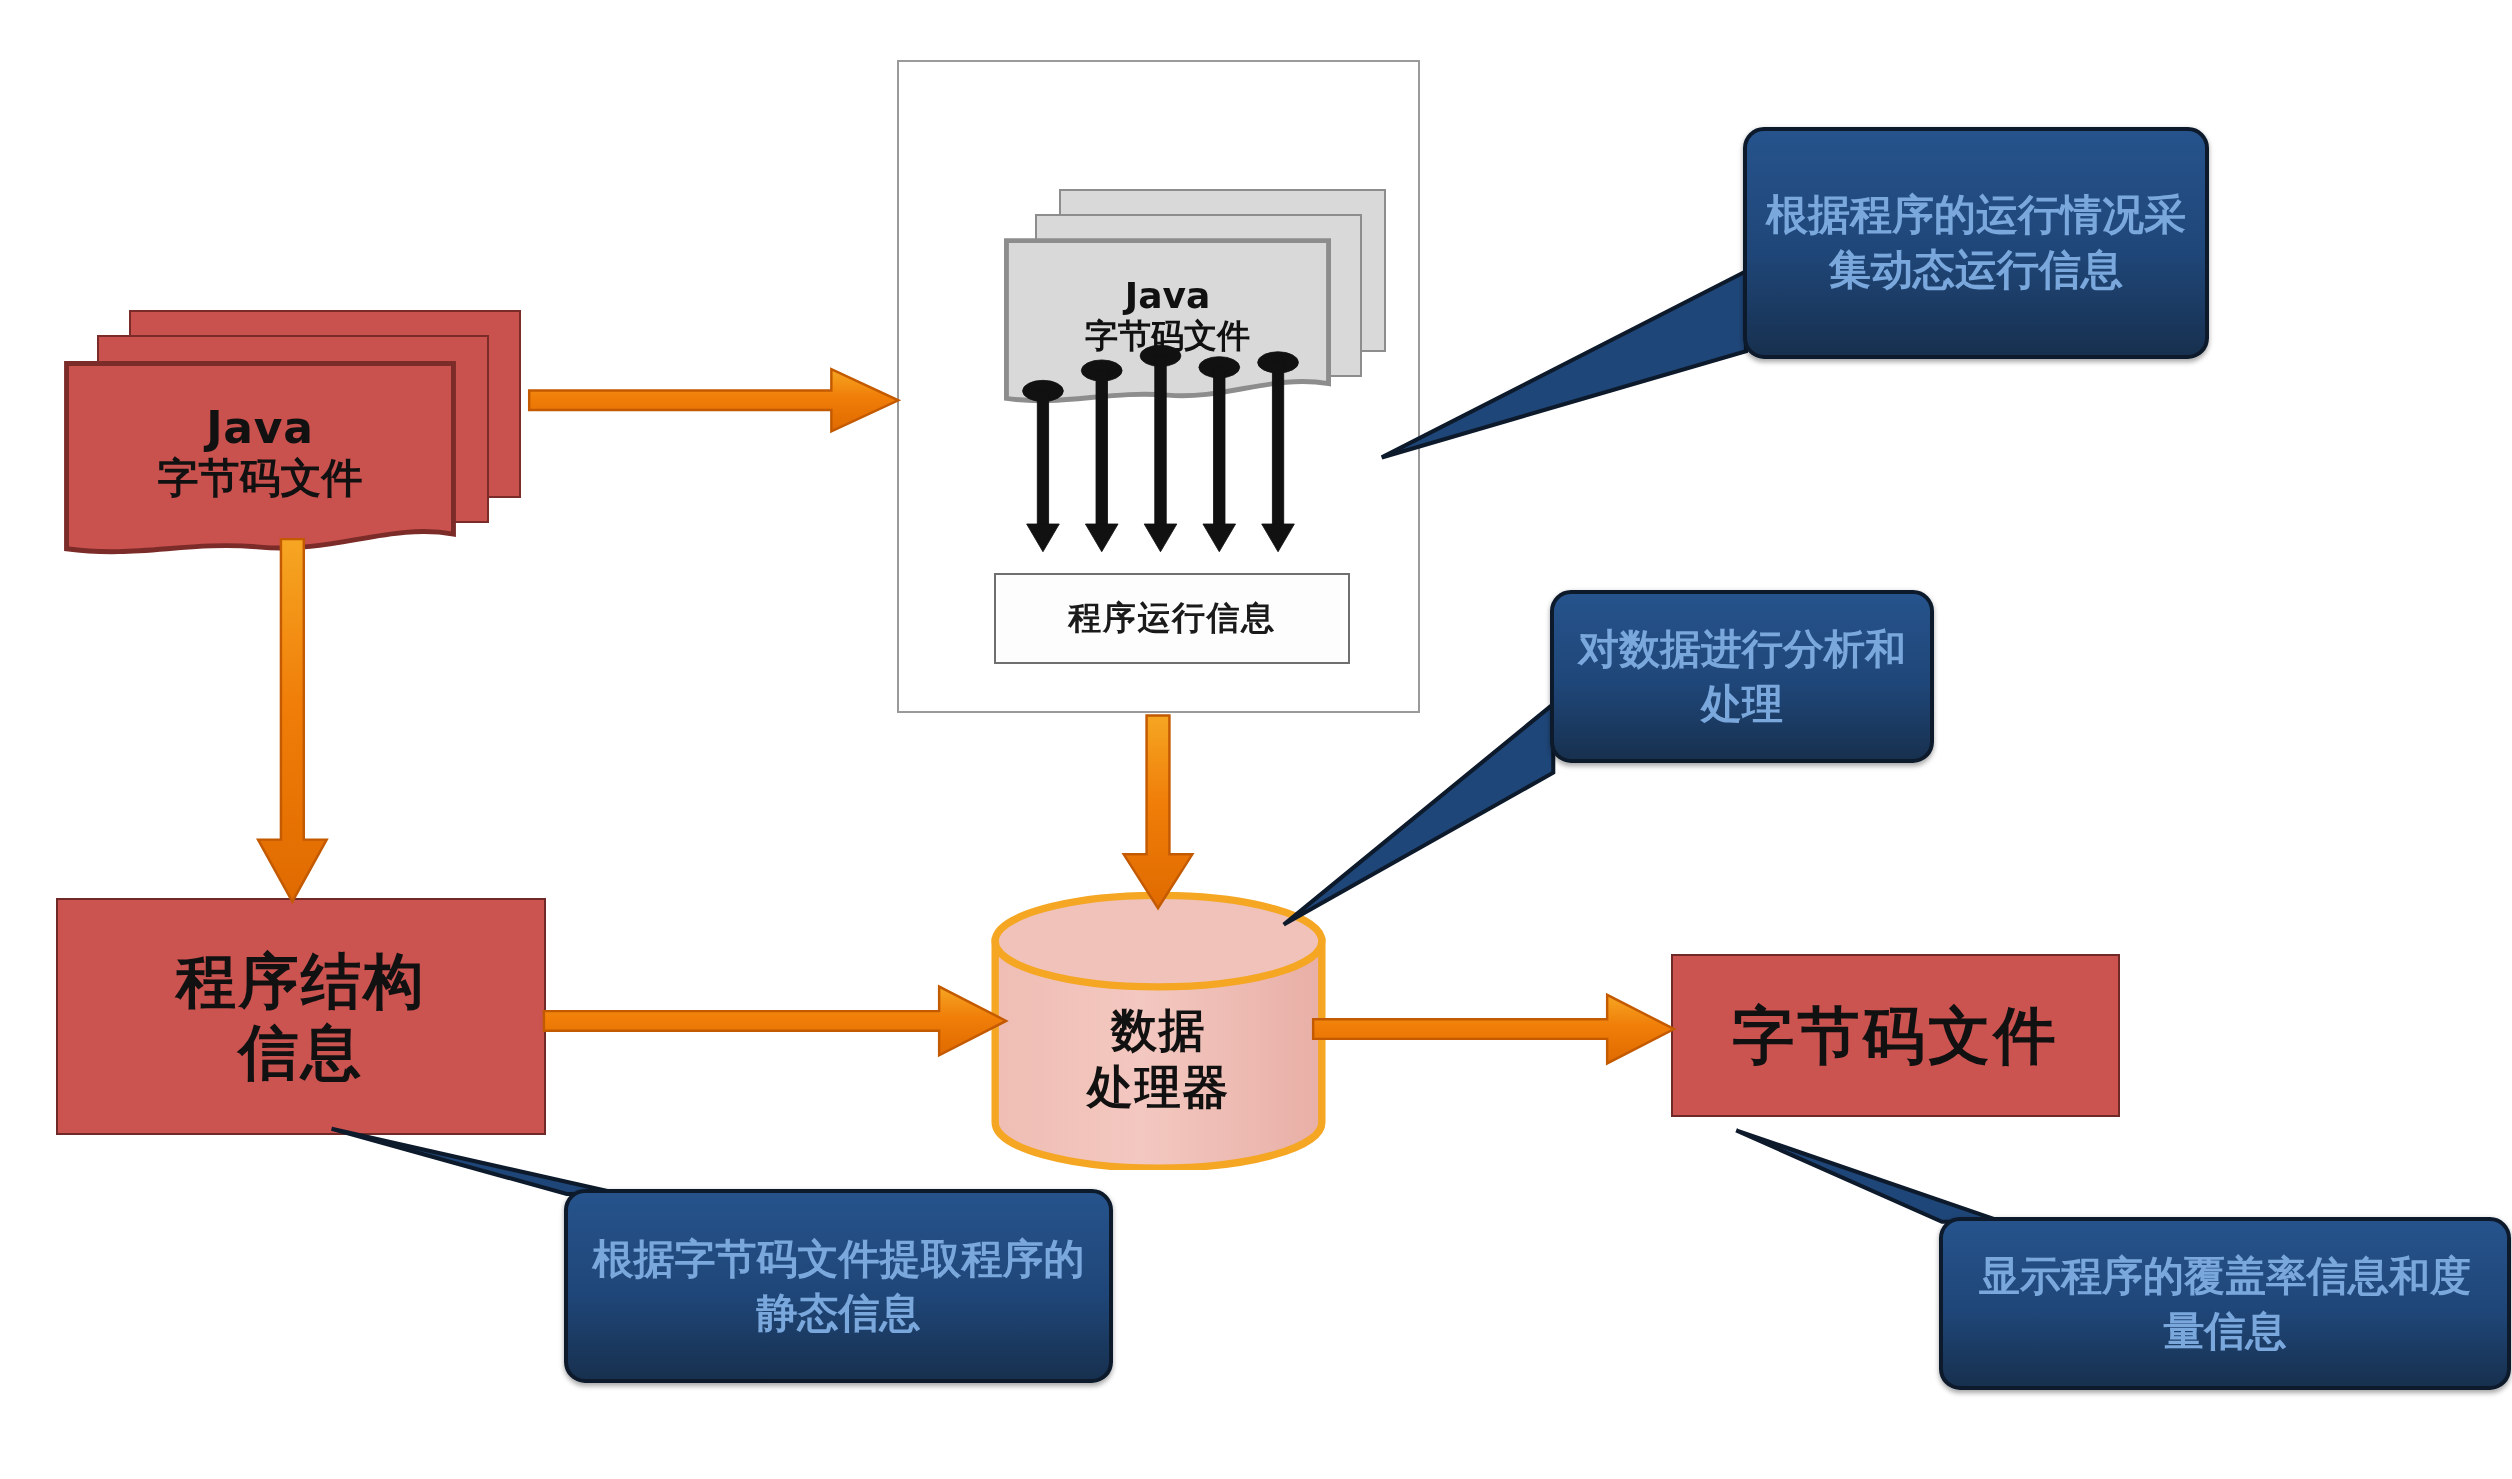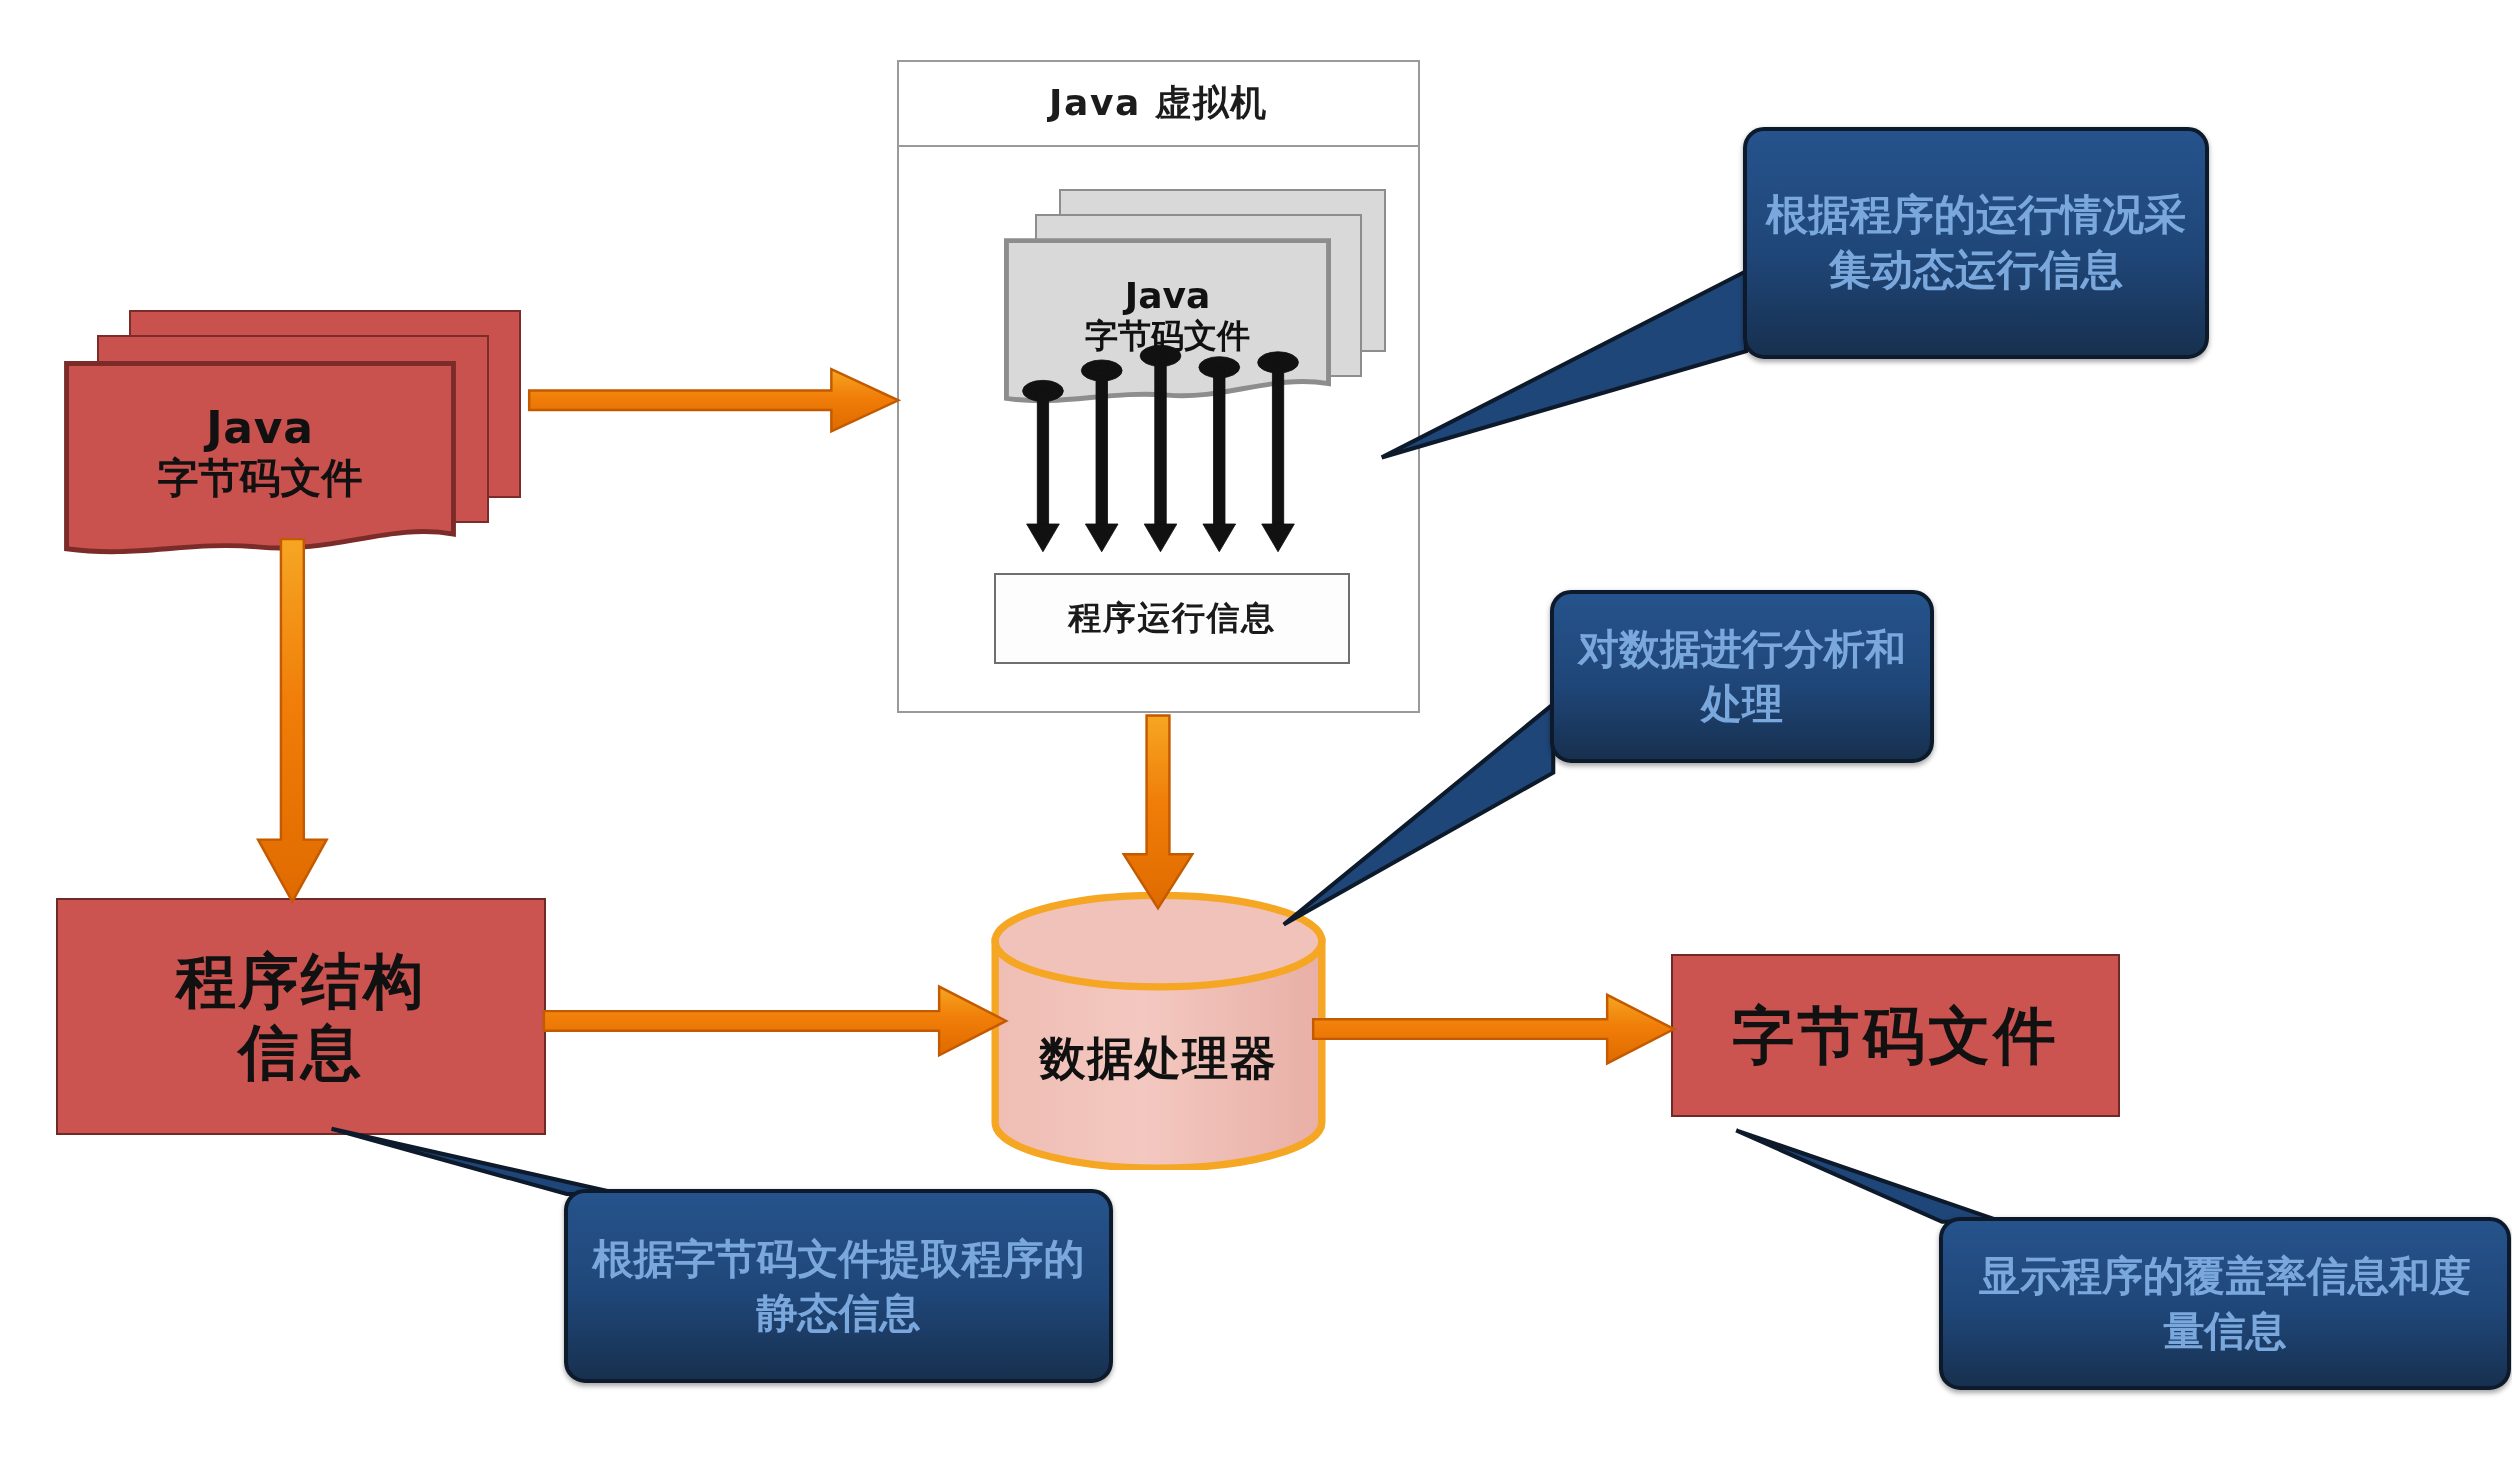--- a/index.html
+++ b/index.html
@@ -84,21 +84,21 @@
   }
   #struct-box{left:56px;top:898px;width:490px;height:237px;}
   #struct-box .t{font-size:60px;font-weight:bold;line-height:1.18;letter-spacing:2.5px;}
   #display-box{left:1671px;top:954px;width:449px;height:163px;}
   #display-box .t{font-size:62px;font-weight:bold;letter-spacing:3.3px;}
 
   
   #cylinder{left:987px;top:892px;width:343px;height:278px;}
   #cyl-label{
     position:absolute;left:0;top:85px;width:343px;height:163px;
-    display:flex;align-items:center;justify-content:center;
+    display:flex;flex-direction:column;align-items:center;justify-content:center;
     color:#111;
   }
   #cyl-label .t{font-size:46px;font-weight:bold;line-height:1.22;letter-spacing:1.6px;}
 
   
   .callout{
     position:absolute;
     background:linear-gradient(180deg,#26538c 0%,#1f4678 55%,#17304f 100%);
     border:4.1px solid #0d1a2b;
     border-radius:21px;
@@ -161,21 +161,20 @@
         <path d="M 3 3 L 477 3 L 477 212 C 400 198 330 236 240 228 C 150 220 90 242 3 230 Z" fill="#c9514e" stroke="#7b2b28" stroke-width="6"></path>
       </svg>
     </div>
     <div class="front-label">
       <div class="lbl-java">Java</div>
       <div class="lbl-bytecode">字节码文件</div>
     </div>
   </div>
 
   <div id="jvm-box" class="abs">
-    <div id="jvm-title">Java 虚拟机</div>
 
     <div class="gsheet g3"></div>
     <div class="gsheet g2"></div>
     <div class="g1wrap">
       <svg width="327" height="172" viewBox="0 0 400 210">
         <path d="M 3 3 L 397 3 L 397 178 C 330 166 270 198 200 192 C 130 186 70 206 3 196 Z" fill="#d9d9d9" stroke="#8d8d8d" stroke-width="6"></path>
       </svg>
     </div>
     <div class="g1label">
       <div class="g-java">Java</div>

